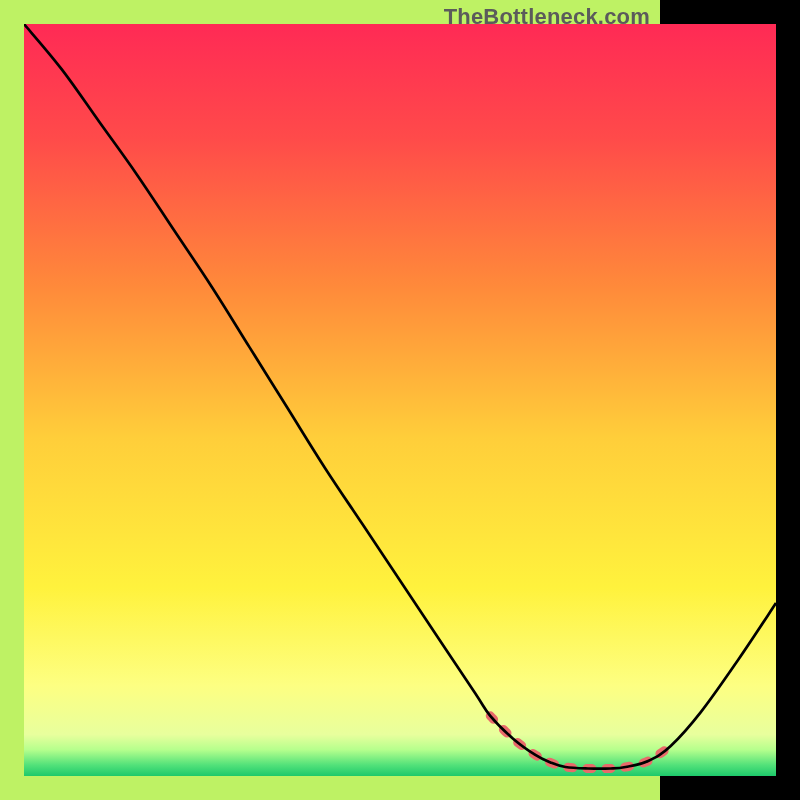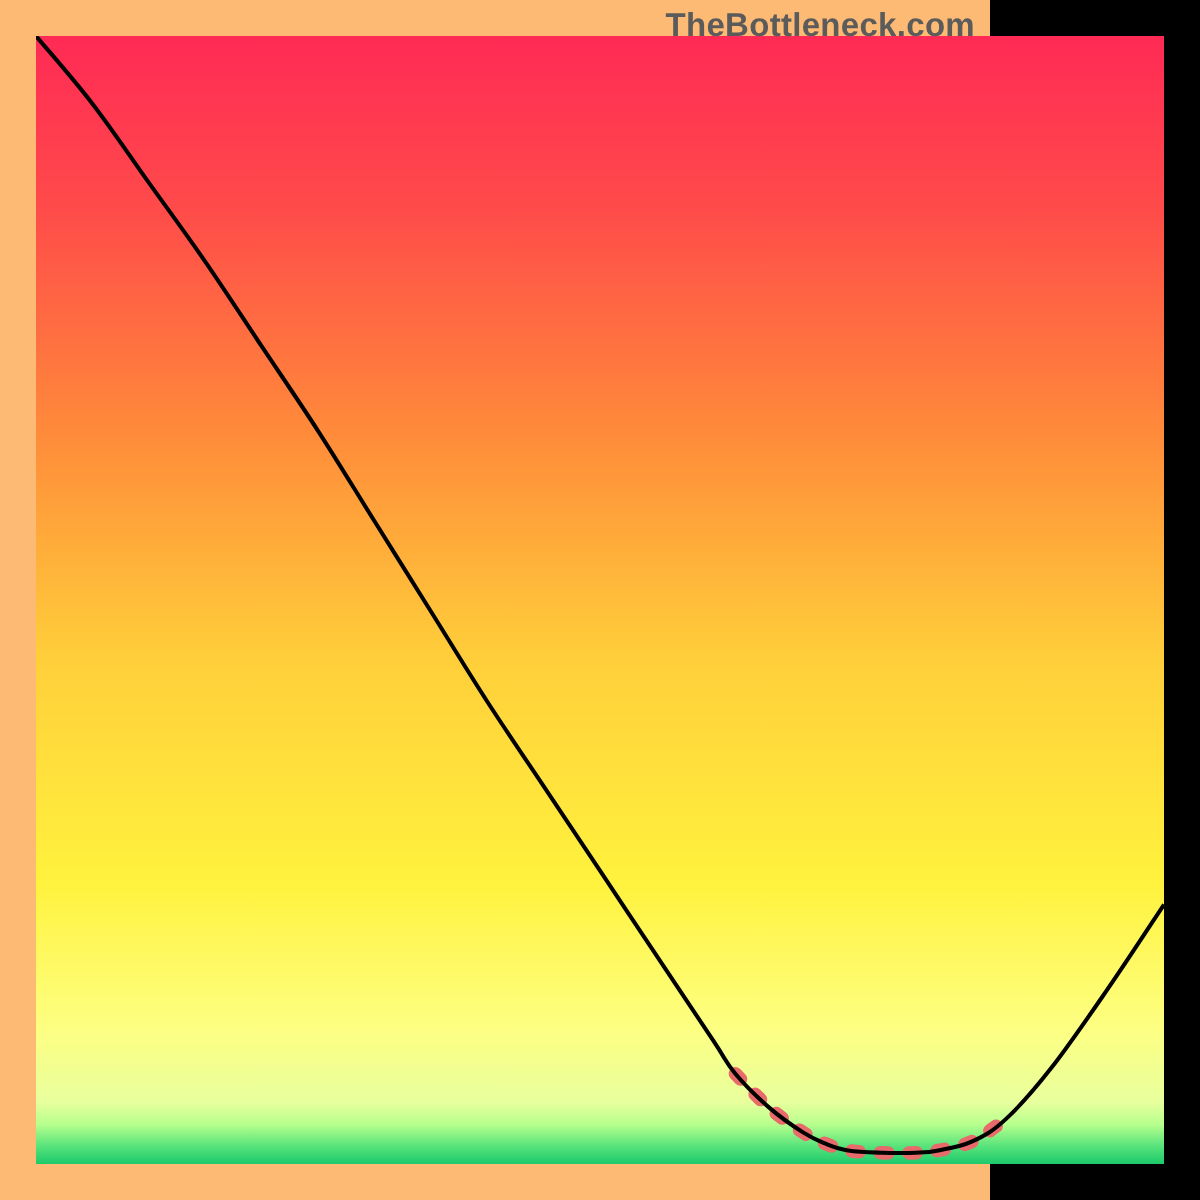--- a/index.html
+++ b/index.html
@@ -8,21 +8,21 @@
     width: 800px;
     height: 800px;
     background: #000;
     overflow: hidden;
     font-family: Arial, Helvetica, sans-serif;
   }
   .frame {
     position: relative;
     width: 660px;
     height: 800px;
-    background: #fdba74;
+    background: #bef264;
   }
   .watermark {
     position: absolute;
     top: 4px;
     right: 10px;
     color: #5b5b5b;
     font-size: 22px;
     font-weight: 600;
     letter-spacing: 0.2px;
     z-index: 10;

